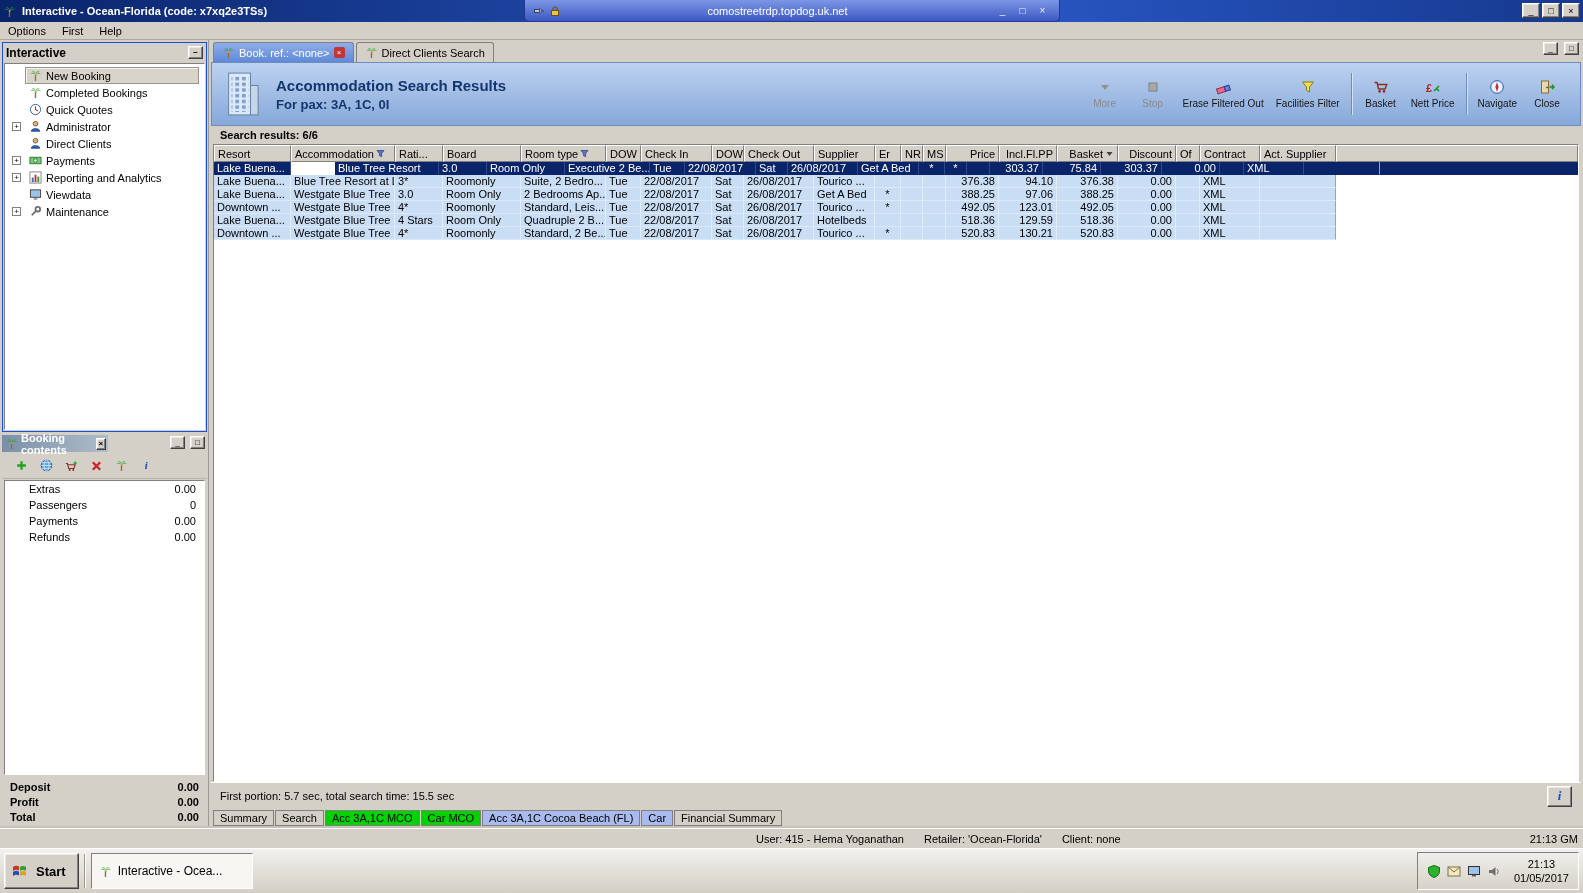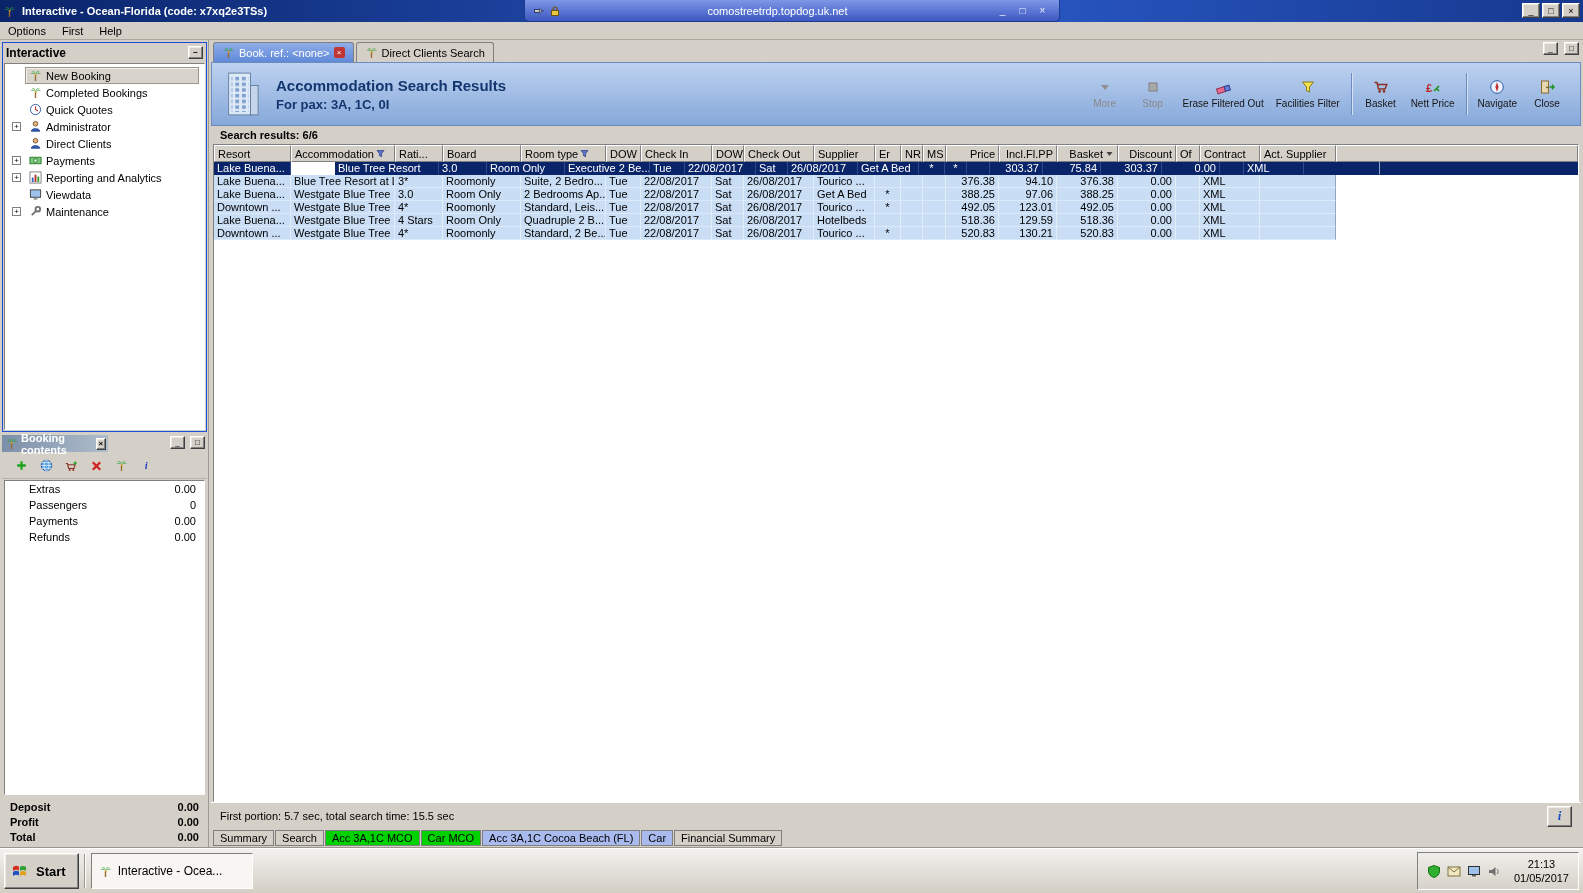--- a/index.html
+++ b/index.html
@@ -728,20 +728,28 @@
           <div class="btab">Search</div>
           <div class="btab green">Acc 3A,1C MCO</div>
           <div class="btab green">Car MCO</div>
           <div class="btab blue">Acc 3A,1C Cocoa Beach (FL)</div>
           <div class="btab blue">Car</div>
           <div class="btab">Financial Summary</div>
         </div>
     </div>
   </div>
 
+  <div class="app-statusbar">
+    <div class="sb-user">
+      <span>User: 415 - Hema Yoganathan</span>
+      <span>Retailer: 'Ocean-Florida'</span>
+      <span>Client: none</span>
+    </div>
+    <span class="sb-time">21:13 GM</span>
+  </div>
 
   <div class="taskbar">
     <div class="start-btn btn3d">
       <span class="tray-ic">
           <svg width="20" height="18" viewBox="0 0 20 18">
             <path d="M2 5C4 3.5 6 3.5 8 4.5L8 8.5C6 7.5 4 7.5 2 9Z" fill="#d03020"></path>
             <path d="M9 4.8C11 3.8 13 3.8 15 4.8L15 8.8C13 7.8 11 7.8 9 8.8Z" fill="#30a030"></path>
             <path d="M2 10C4 8.5 6 8.5 8 9.5L8 13.5C6 12.5 4 12.5 2 14Z" fill="#2050c0"></path>
             <path d="M9 9.8C11 8.8 13 8.8 15 9.8L15 13.8C13 12.8 11 12.8 9 13.8Z" fill="#e0a020"></path>
           </svg>

